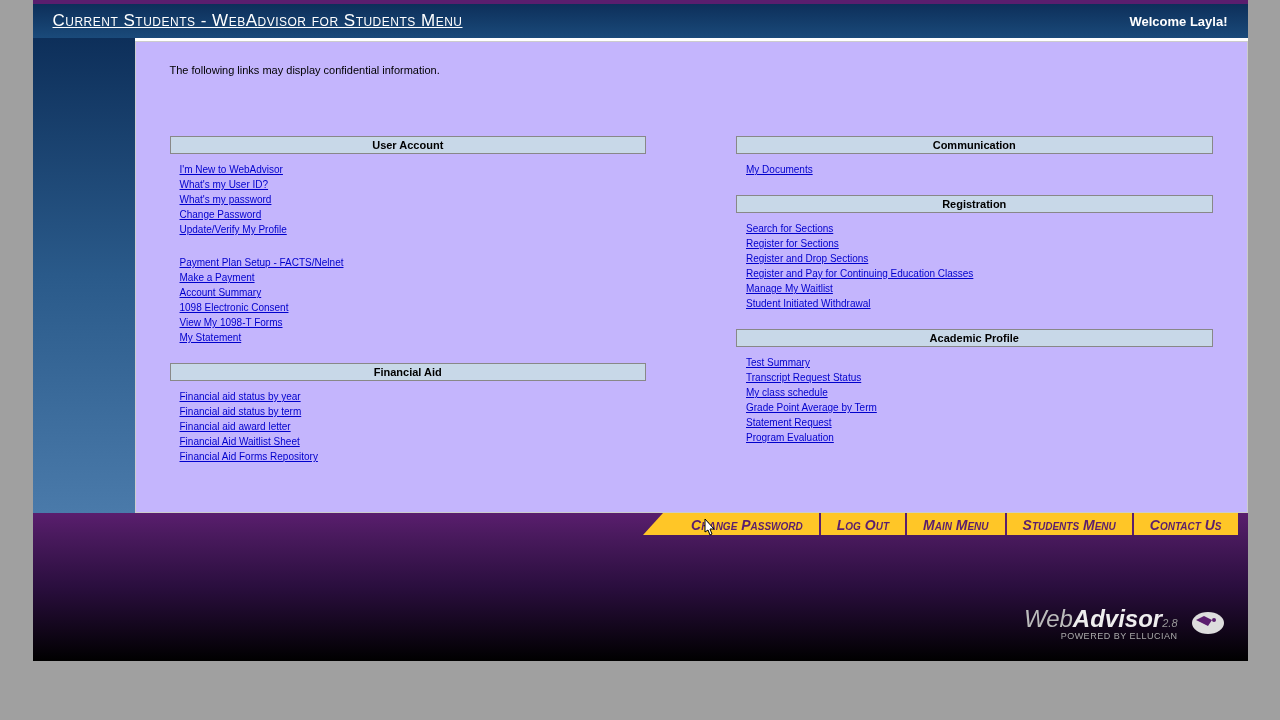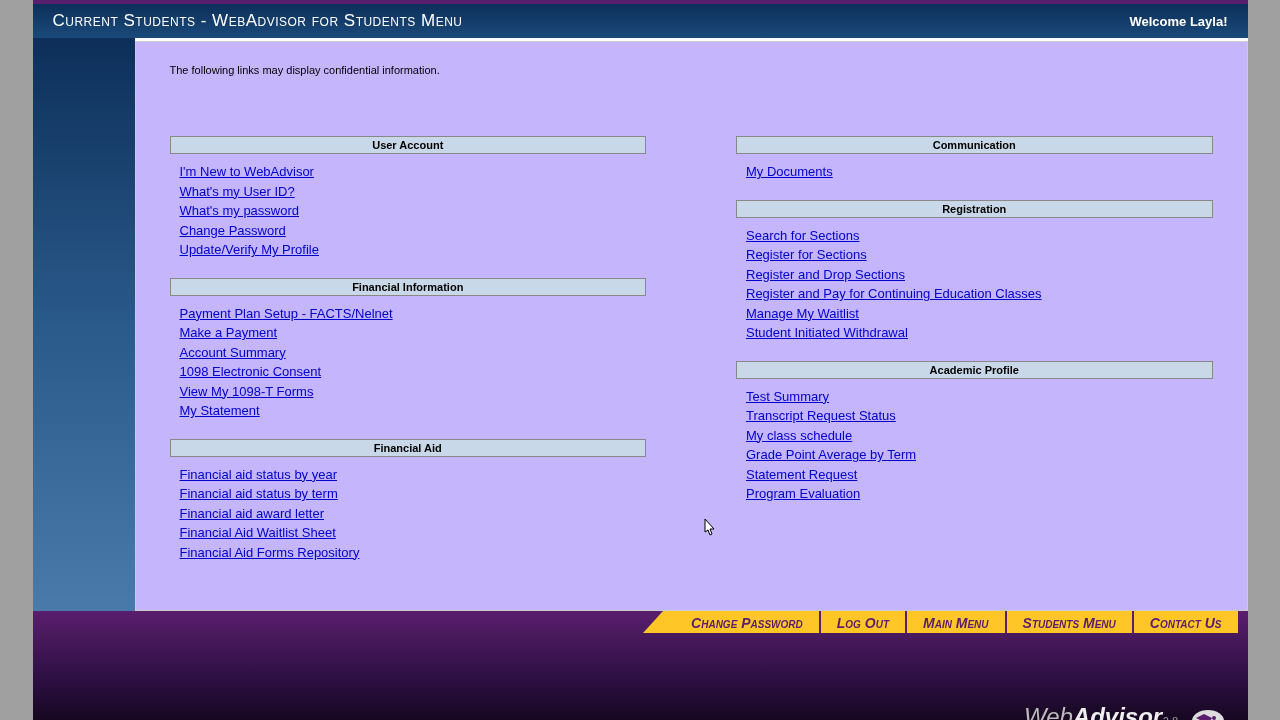--- a/index.html
+++ b/index.html
@@ -1,30 +1,30 @@
 <!DOCTYPE html>
 <html><head>
 <meta charset="utf-8">
 <style>
 * { margin: 0; padding: 0; box-sizing: border-box; }
 body { background: #a0a0a0; font-family: Arial, sans-serif; font-size: 12px; }
 .container { width: 1215px; margin: 0 auto; background: #fff; }
 .topbar { height: 4px; background: #5a1e6e; }
 .header { background: linear-gradient(to bottom, #0d2f5a, #1a4a7a); color: #fff; padding: 7px 20px; display: flex; justify-content: space-between; align-items: center; }
-.header-title { font-size: 17px; font-variant: small-caps; letter-spacing: 0.5px; }
+.header-title { font-size: 17px; font-variant: small-caps; letter-spacing: 0.5px; text-decoration: underline; }
 .header-welcome { font-size: 13px; font-weight: bold; }
 .body-wrap { display: flex; }
 .sidebar { width: 102px; background: linear-gradient(to bottom, #0d2f5a, #2a5a8a 50%, #4a7aaa); min-height: 455px; }
 .content { flex: 1; background: #c4b5fd; padding: 22px 34px 30px 34px; border: 1px solid #ccc; margin: 3px 0 0 0; }
 .notice { font-size: 11px; color: #000; margin-bottom: 60px; }
 .columns { display: flex; gap: 90px; }
 .col { flex: 1; }
 .section-header { background: #c8d8e8; border: 1px solid #888; text-align: center; font-weight: bold; font-size: 11px; padding: 2px 0; margin-bottom: 8px; }
 .section-links { padding: 0 10px 18px 10px; }
-.section-links a { display: block; color: #0000cc; font-size: 13px; line-height: 1.5; }
+.section-links a { display: block; color: #0000cc; font-size: 10px; line-height: 1.5; }
 .footer { background: linear-gradient(to bottom, #5a1e6e 0%, #4a1a5e 15%, #2a0e3e 50%, #000 100%); padding: 0 0 20px 0; position: relative; }
 .nav-row { display: flex; justify-content: flex-end; padding: 0 10px 0 0; height: 22px; }
 .nav-btn { background: #ffc627; color: #5a1e6e; font-variant: small-caps; font-weight: bold; font-size: 14px; font-style: italic; padding: 3px 16px 2px 16px; border-right: 2px solid #5a1e6e; cursor: pointer; text-align: center; white-space: nowrap; display: flex; align-items: center; }
 .nav-btn.first { position: relative; padding-left: 28px; }
 .nav-btn.first::before { content: ''; position: absolute; left: -20px; top: 0; width: 0; height: 0; border-right: 20px solid #ffc627; border-top: 22px solid transparent; }
 .nav-btn:last-child { border-right: none; }
 .logo-area { display: flex; justify-content: flex-end; align-items: center; padding: 70px 20px 0 0; gap: 10px; }
 .logo-text { color: #ccc; font-size: 24px; font-style: italic; }
 .logo-text .web { color: #bbb; font-weight: normal; }
 .logo-text .advisor { color: #eee; font-weight: bold; }
@@ -49,21 +49,20 @@
       <div class="columns">
         <div class="col" id="left-col">
             <div class="section-header">User Account</div>
             <div class="section-links">
               <a href="#">I'm New to WebAdvisor</a>
               <a href="#">What's my User ID?</a>
               <a href="#">What's my password</a>
               <a href="#">Change Password</a>
               <a href="#">Update/Verify My Profile</a>
             </div>
-            <div class="section-header">Financial Information</div>
             <div class="section-links">
               <a href="#">Payment Plan Setup - FACTS/Nelnet</a>
               <a href="#">Make a Payment</a>
               <a href="#">Account Summary</a>
               <a href="#">1098 Electronic Consent</a>
               <a href="#">View My 1098-T Forms</a>
               <a href="#">My Statement</a>
             </div>
             <div class="section-header">Financial Aid</div>
             <div class="section-links">

